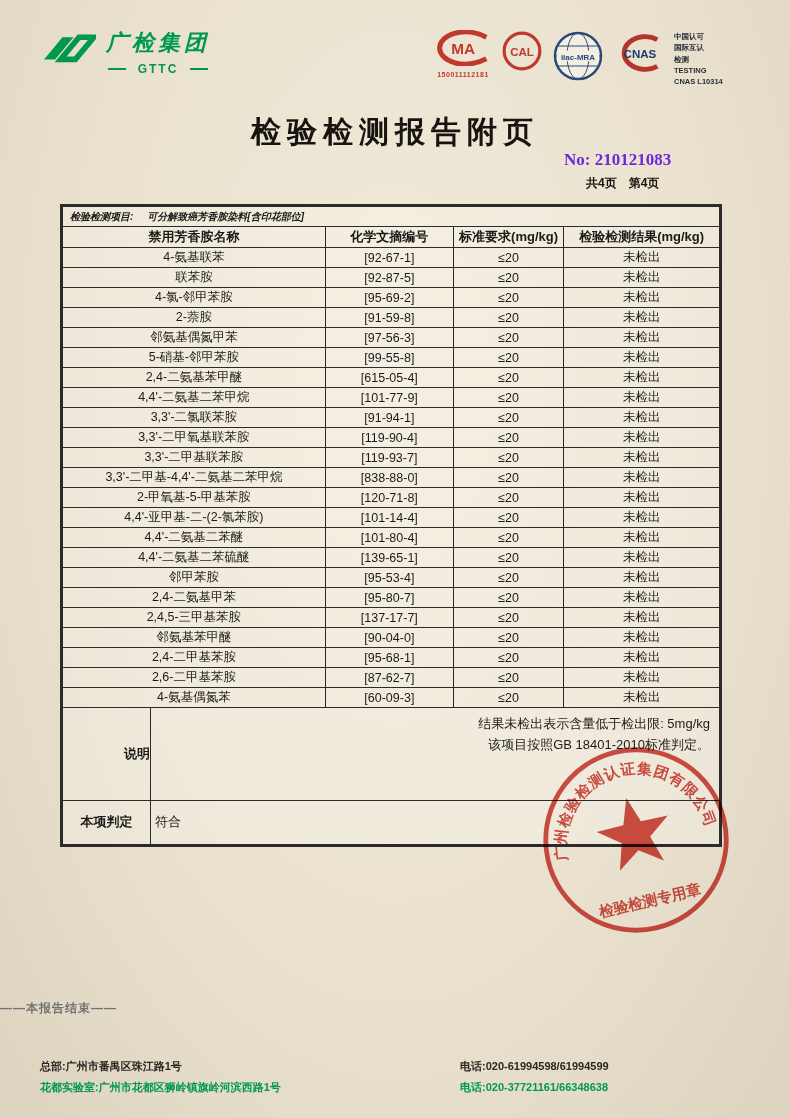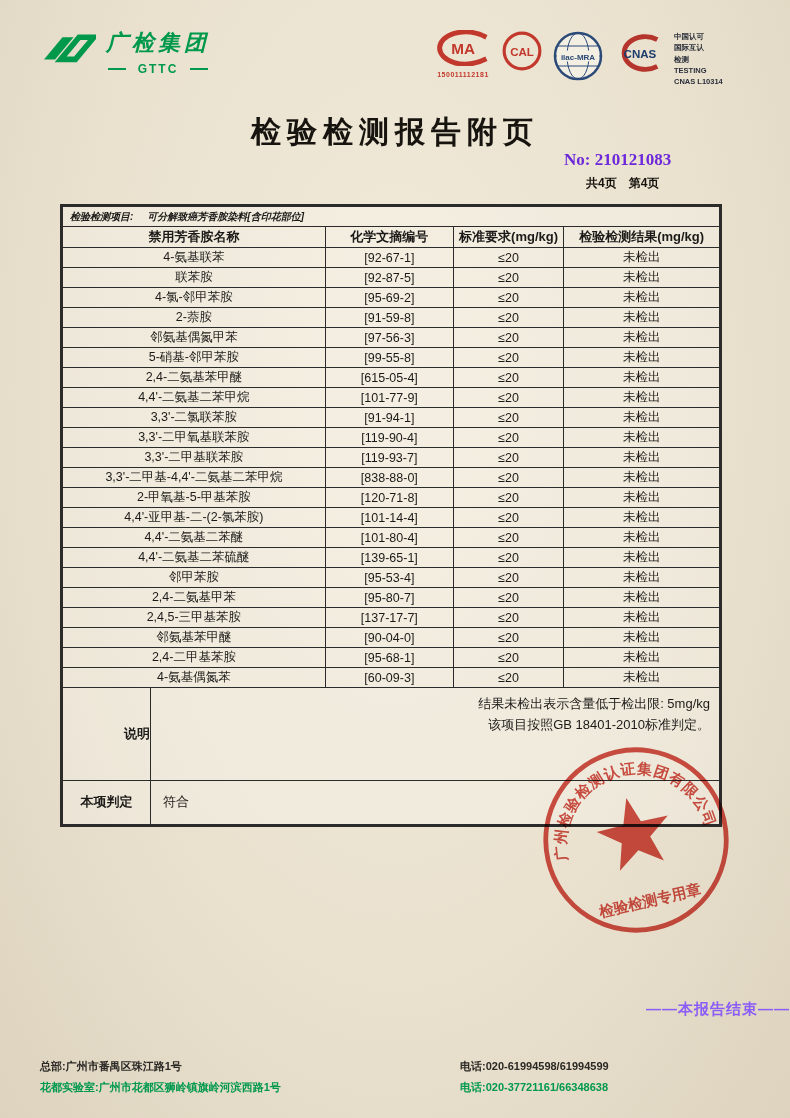--- a/index.html
+++ b/index.html
@@ -41,29 +41,29 @@
   table { width:100%; border-collapse:collapse; table-layout:fixed; }
   td { border:1px solid #2b2b2b; font-size:12.5px; text-align:center; vertical-align:middle; padding:0; color:#1c1a18; }
   tr.info td { text-align:left; padding:0 7px; font-weight:bold; height:20px; font-size:10px;font-style:italic; }
   tr.info .lbl-span { margin-right:14px; }
   tr.head td { font-weight:bold; height:21px; font-size:13px; }
   tr.data td { height:20px; }
   .sub tr:first-child td { border-top:none;text-align:right; }
   .sub .lbl { font-weight:bold; font-size:13px; }
   .notes-body { text-align:left; vertical-align:top; padding:6px 9px; height:92px; font-size:13px; line-height:1.6; }
   .judgment-row td { height:44px; }
-  .judgment-value { text-align:left; padding-left:12px; font-size:13px; }
+  .judgment-value { text-align:left; padding-left:4px; font-size:13px; }
 
   
   .stamp { position:absolute; left:540px; top:744px; width:192px; height:192px;
            transform:rotate(-13deg); color:var(--stamp-red,#ce3a30); opacity:.88; mix-blend-mode:multiply; }
   .stamp svg { width:100%; height:100%; }
 
   
-  .end-line { position:absolute; top:1000px; left:0; width:100%; text-align:right; font-size:15px; font-weight:bold; letter-spacing:1px; color:#8b5cf6; }
+  .end-line { position:absolute; top:1000px; left:0; width:100%; text-align:left; font-size:12px; font-weight:bold; letter-spacing:1px; color:#737373; }
   .footer { position:absolute; left:40px; top:1056px; width:712px; font-size:11px; font-weight:bold; }
   .footer-line { display:flex; line-height:21px; color:#2a2824; }
   .footer-line .addr { flex:1; }
   .footer-line .tel { width:292px; }
   .footer-line.green { color:var(--brand-green,#00994c); }
 </style>
 </head>
 <body>
 
 <div class="logo">
@@ -286,20 +286,26 @@
     <td>未检出</td>
   </tr>
 
   <tr class="data">
     <td>2,4-二甲基苯胺</td>
     <td>[95-68-1]</td>
     <td>≤20</td>
     <td>未检出</td>
   </tr>
 
+  <tr class="data">
+    <td>2,6-二甲基苯胺</td>
+    <td>[87-62-7]</td>
+    <td>≤20</td>
+    <td>未检出</td>
+  </tr>
 
   <tr class="data">
     <td>4-氨基偶氮苯</td>
     <td>[60-09-3]</td>
     <td>≤20</td>
     <td>未检出</td>
   </tr>
 </tbody>
   </table>
   <table class="sub">

